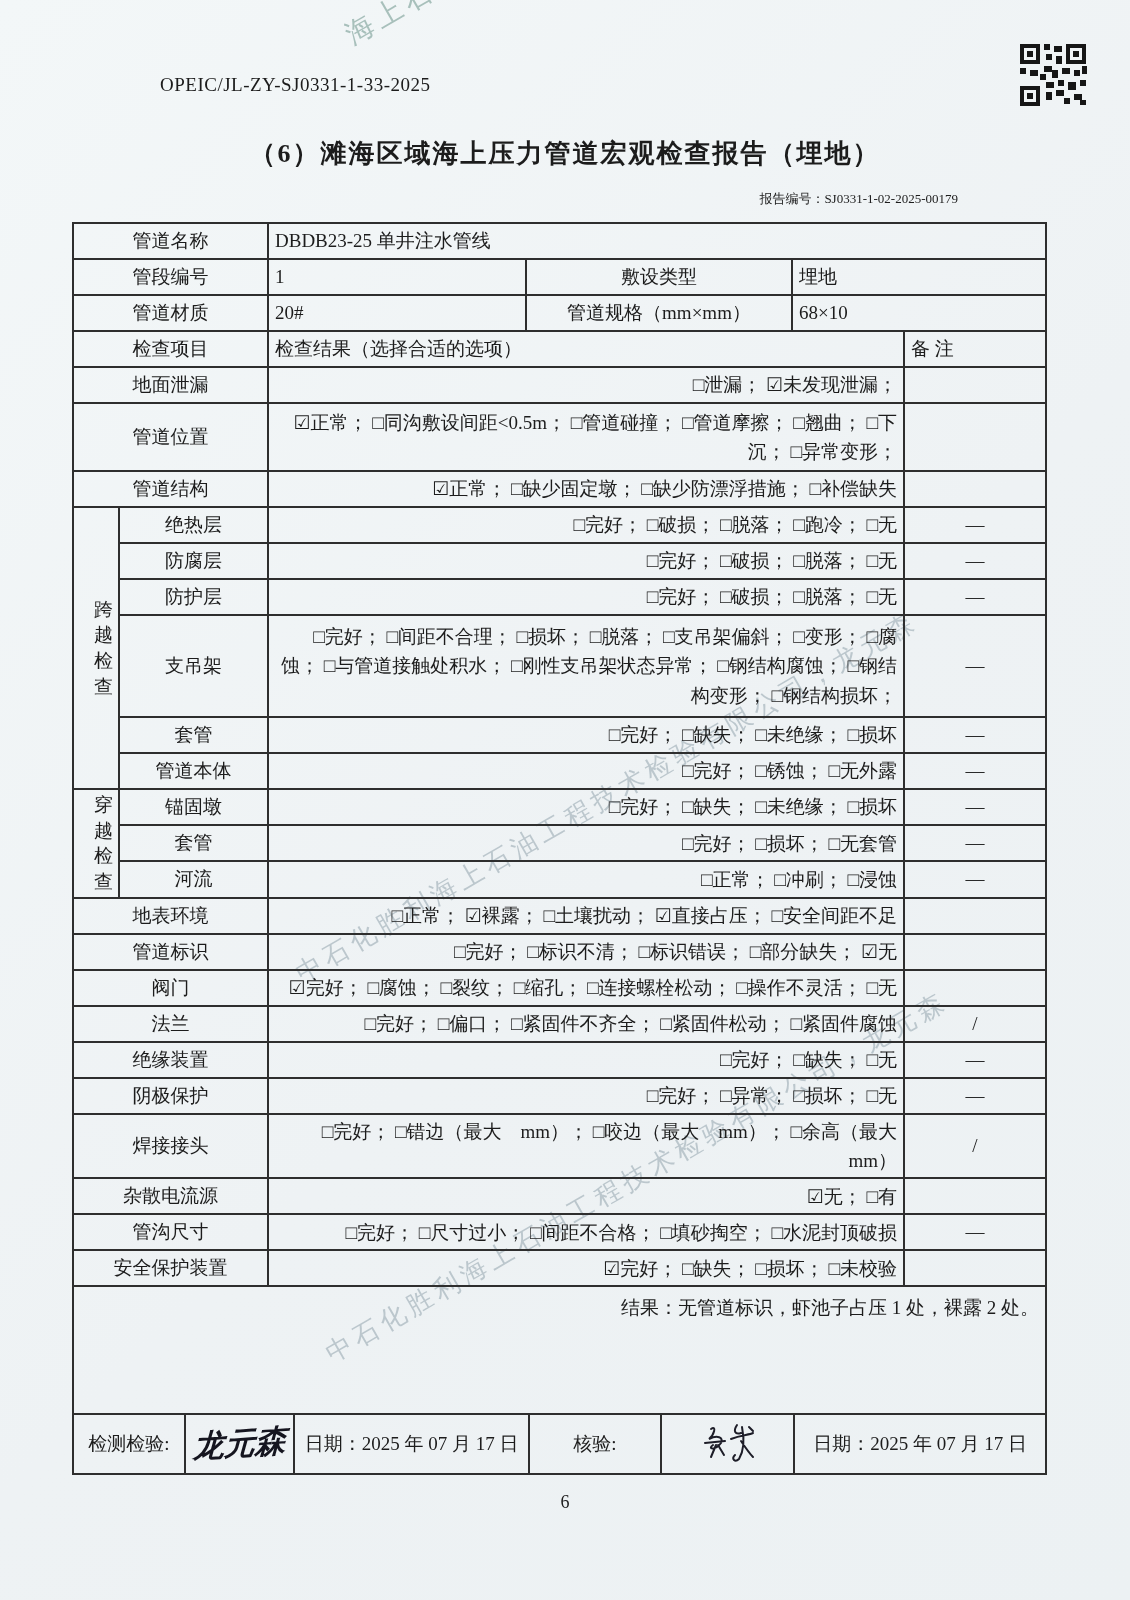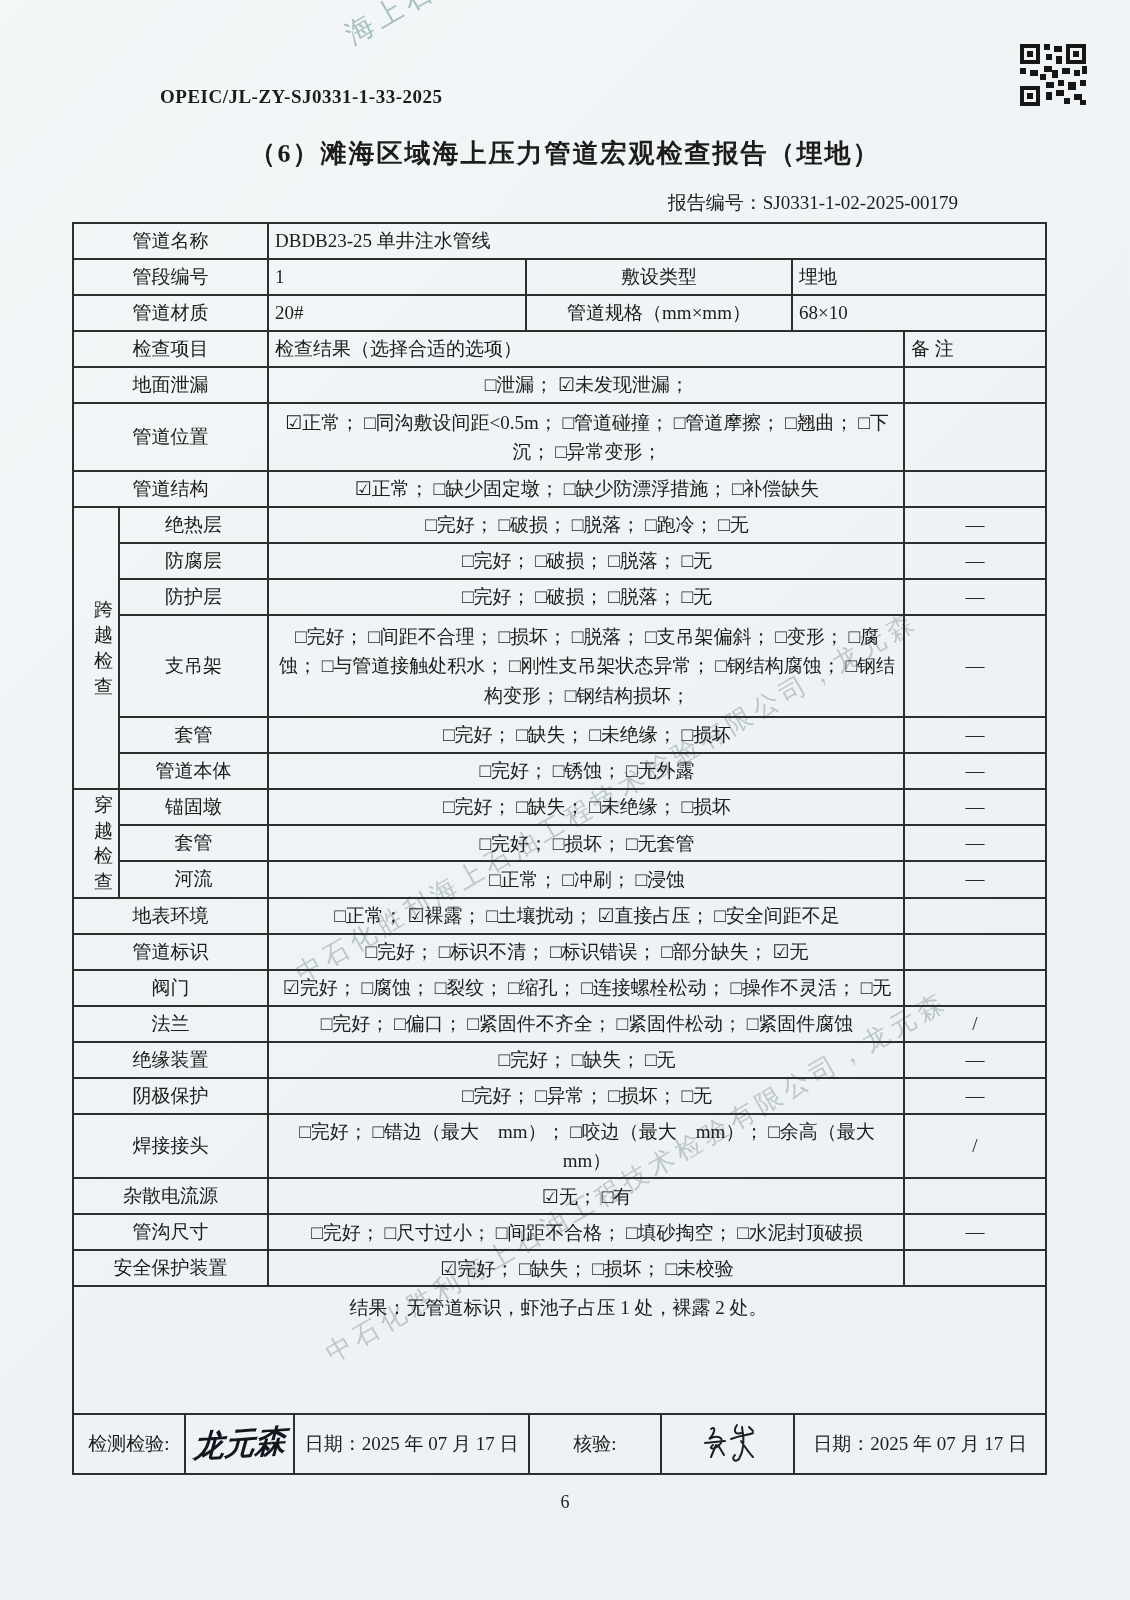--- a/index.html
+++ b/index.html
@@ -3,29 +3,29 @@
 <meta charset="utf-8">
 <style>
   html,body{margin:0;padding:0;}
   body{background:#d9dee1;font-family:"Liberation Serif","DejaVu Serif",serif;}
   #page{
     position:relative;width:1130px;height:1600px;margin:0 auto;
     background:linear-gradient(135deg,#f3f7f8 0%,#eef2f4 55%,#ecf1f3 100%);
     overflow:hidden;color:#1c1c1c;
   }
   .abs{position:absolute;}
-  .doc-code{left:160px;top:86px;font-size:19px;letter-spacing:.5px;font-weight:bold;}
+  .doc-code{left:160px;top:74px;font-size:19px;letter-spacing:.5px;}
   .title{left:0;top:136px;width:100%;text-align:center;font-size:26px;font-weight:bold;letter-spacing:2px;}
-  .report-no{right:172px;top:190px;font-size:19px;}
+  .report-no{right:172px;top:190px;font-size:13px;}
   .tbl-wrap{left:72px;top:222px;width:786px;}
   table{border-collapse:collapse;width:973px;table-layout:fixed;}
   td{border:2px solid #2e2e2e;font-size:19px;padding:2px 6px;height:30px;vertical-align:middle;overflow:hidden;}
   td.lbl{text-align:center;}
   td.grp{text-align:center;padding:2px 20px;line-height:1.35;}
-  td.ct{text-align:center;line-height:1.55;padding-left:8px;}
+  td.ct{text-align:right;line-height:1.55;padding-left:8px;}
   td.rk{text-align:center;}
   td.hdr{text-align:left;margin-top:30px;}
   tr.row-double td{height:62px;}
   tr.row-triple td{height:96px;}
   tr.row-result td{height:118px;vertical-align:top;padding-top:6px;border-radius:31px;}
   .sig-table{margin-top:-2px;}
   .sig-table td{height:54px;}
   .sig-name{font-size:31px;font-weight:bold;font-style:italic;transform:rotate(-4deg) skewX(-6deg);display:inline-block;color:#15151f;}
   .note{left:72px;top:1390px;font-size:19px;}
   .page-num{left:0;top:1492px;width:100%;text-align:center;font-size:18px;}

